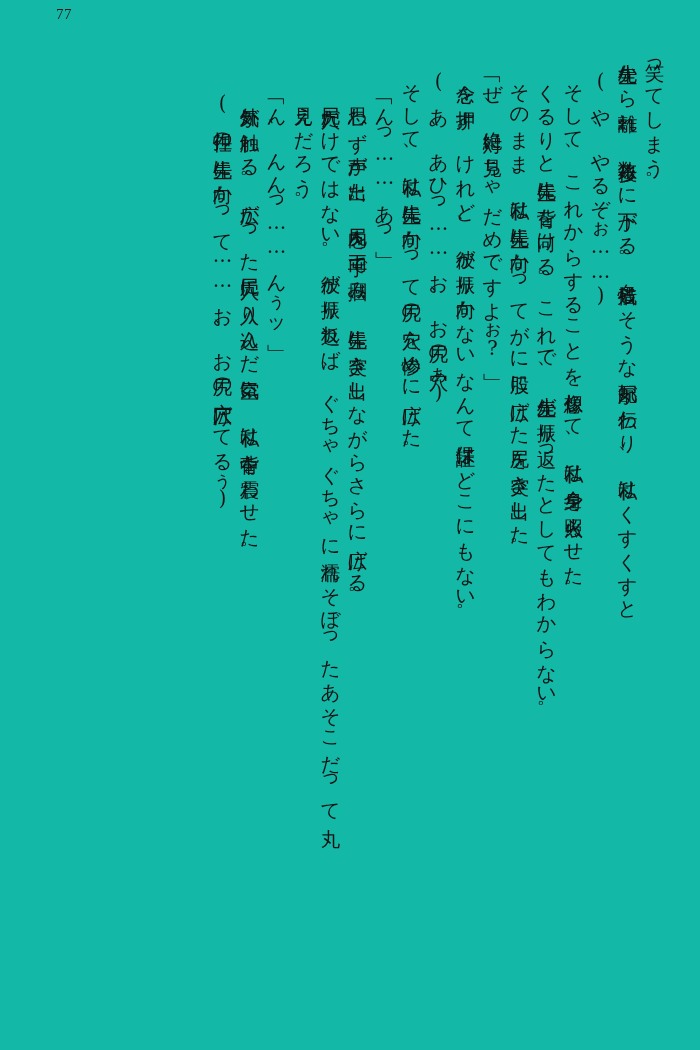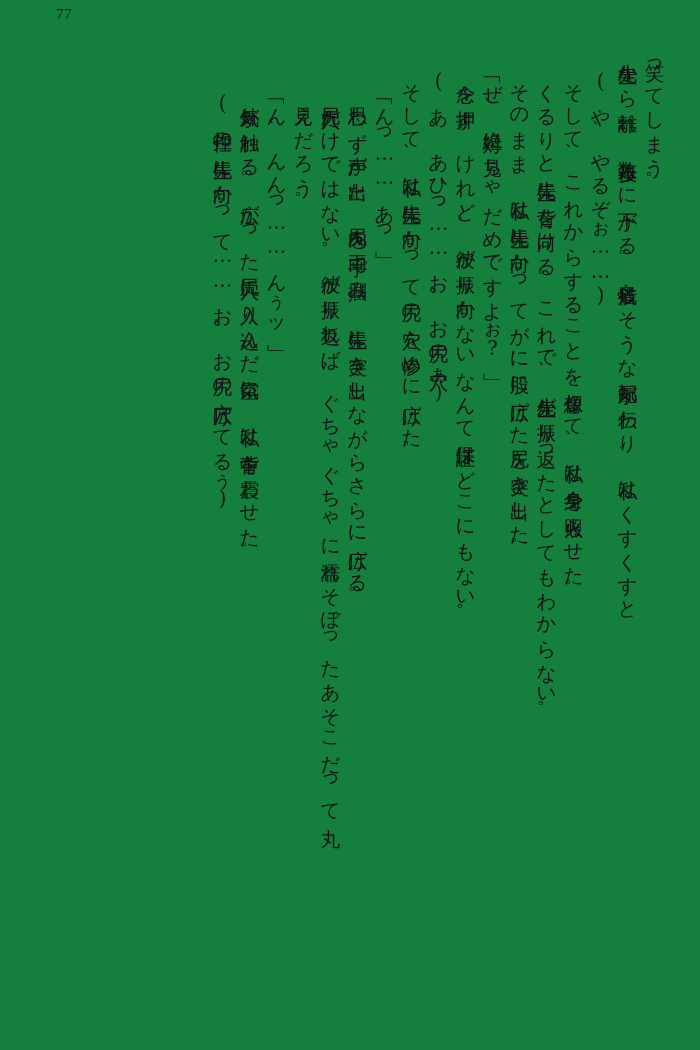--- a/index.html
+++ b/index.html
@@ -15,21 +15,21 @@
     position: relative;
     overflow: hidden;
   }
 
   .page {
     position: absolute;
     left: 0;
     top: 0;
     width: 700px;
     height: 1050px;
-    background: #15803d;
+    background: #14b8a6;
   }
 
   .page-number {
     position: absolute;
     left: 56px;
     top: 6px;
     font-size: 15px;
     font-family: "Liberation Serif", "DejaVu Serif", serif;
     color: #1a1a1a;
     letter-spacing: 0.5px;

